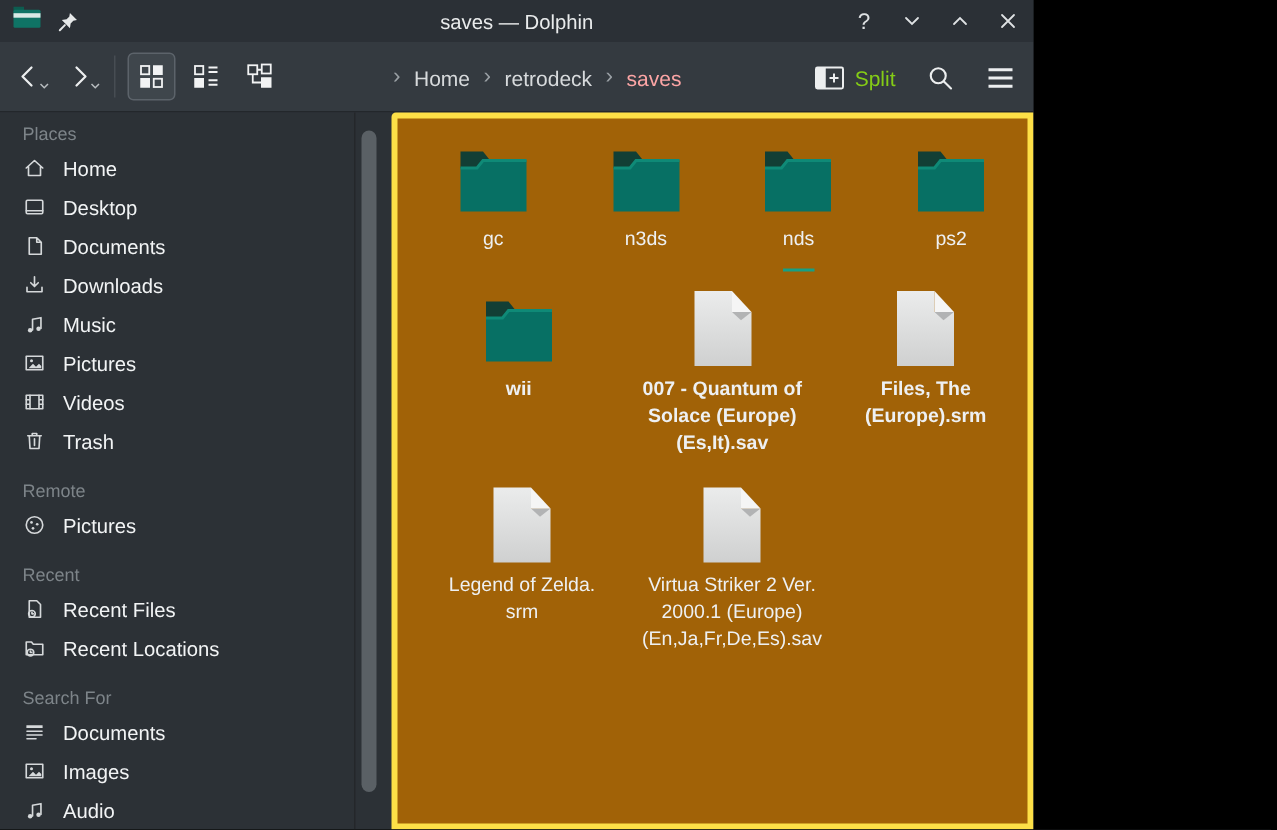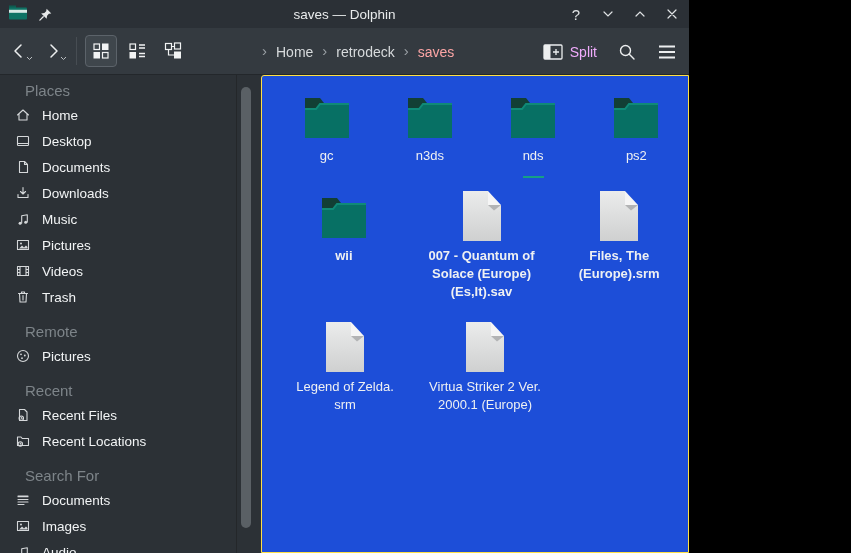--- a/index.html
+++ b/index.html
@@ -23,33 +23,33 @@
   .nav-btn{position:relative;width:30px;height:32px;display:flex;align-items:center;justify-content:center;margin-left:4px;}
   .nav-caret{position:absolute;right:1px;bottom:2px;}
   .tb-sep{width:1px;height:28px;background:#474d53;margin:0 8px;}
   .view-btn{width:32px;height:32px;display:flex;align-items:center;justify-content:center;border-radius:4px;margin-right:4px;border:1px solid transparent;}
   .view-btn.selected{background:#3f464c;border-color:#5c636a;}
   .breadcrumb{position:absolute;left:262px;top:0;height:47px;display:flex;align-items:center;gap:9px;font-size:14px;}
   .crumb{color:#d7dadc;}
   .crumb.current{color:#fca5a5;font-weight:normal;}
   .crumb-sep{color:#9aa0a5;font-size:15px;line-height:1;transform:translateY(-1px);}
   .tb-right{position:absolute;right:12px;top:0;height:47px;display:flex;align-items:center;gap:20px;}
-  .split-btn{display:flex;align-items:center;gap:7px;font-size:14px;color:#f0abfc;}
+  .split-btn{display:flex;align-items:center;gap:7px;font-size:14px;color:#84cc16;}
   .icon-btn{display:flex;align-items:center;justify-content:center;}
   
   .sidebar{position:absolute;top:75px;left:0;width:261px;bottom:0;background:#2c3136;}
   .side-vline{position:absolute;left:236px;top:0;bottom:0;width:1px;background:#24272a;}
   .side-scrollbar{position:absolute;left:241px;top:12px;width:10px;height:441px;border-radius:5px;background:#5a6065;}
-  .side-header{padding:7px 0 3px 25px;font-size:15px;color:#7d8489;}
+  .side-header{padding:7px 0 3px 15px;font-size:12px;color:#7d8489;}
   .side-section + .side-section .side-header{padding-top:13px;}
   .side-item{height:26px;display:flex;align-items:center;gap:11px;padding-left:15px;font-size:13.5px;color:#f2f4f5;}
   .side-item svg{flex:0 0 auto;}
   
-  .main{position:absolute;left:261px;top:75px;right:0;bottom:0;background:#1d4ed8;
-    border:1px solid #fde047;border-top-left-radius:3px;}
+  .main{position:absolute;left:261px;top:75px;right:0;bottom:0;background:#a16207;
+    border:4px solid #fde047;border-top-left-radius:3px;}
   .grid-row{display:flex;padding-left:13px;}
   .grid-row.r1{margin-top:10px;}
   .grid-row.r2{margin-top:21px;font-weight:bold;}
   .grid-row.r3{margin-top:16px;}
   .cell{width:140px;display:flex;flex-direction:column;align-items:center;}
   .icon-wrap{height:56px;display:flex;align-items:flex-end;justify-content:center;}
   .cell-label{margin-top:5px;font-size:13px;line-height:18px;text-align:center;color:#eef0f2;max-width:132px;}
   .cell-label .hovered{border-bottom:2px solid #16a085;padding-bottom:13px;}
   .sicon{stroke:#d5d8da;stroke-width:1.1;fill:none;stroke-linejoin:round;stroke-linecap:round;}
 </style>
@@ -409,18 +409,19 @@
         <span class="icon-wrap">
           <svg width="40" height="52" viewBox="0 0 40 52">
               <path d="M1 1 H26 V15 H39 V51 H1 Z" fill="url(#pg)"></path>
               <path d="M26 15 H39 L32 20.5 Z" fill="#b2b3b4"></path>
               <path d="M26 1 L39 15 H26 Z" fill="#f5f5f5"></path>
             </svg>
         </span>
         <div class="cell-label">
           <div>Virtua Striker 2 Ver.</div>
           <div>2000.1 (Europe)</div>
+          <div>(En,Ja,Fr,De,Es).sav</div>
         </div>
       </div>
     </div>
 
   </div>
 </div>
 
 </body></html>

